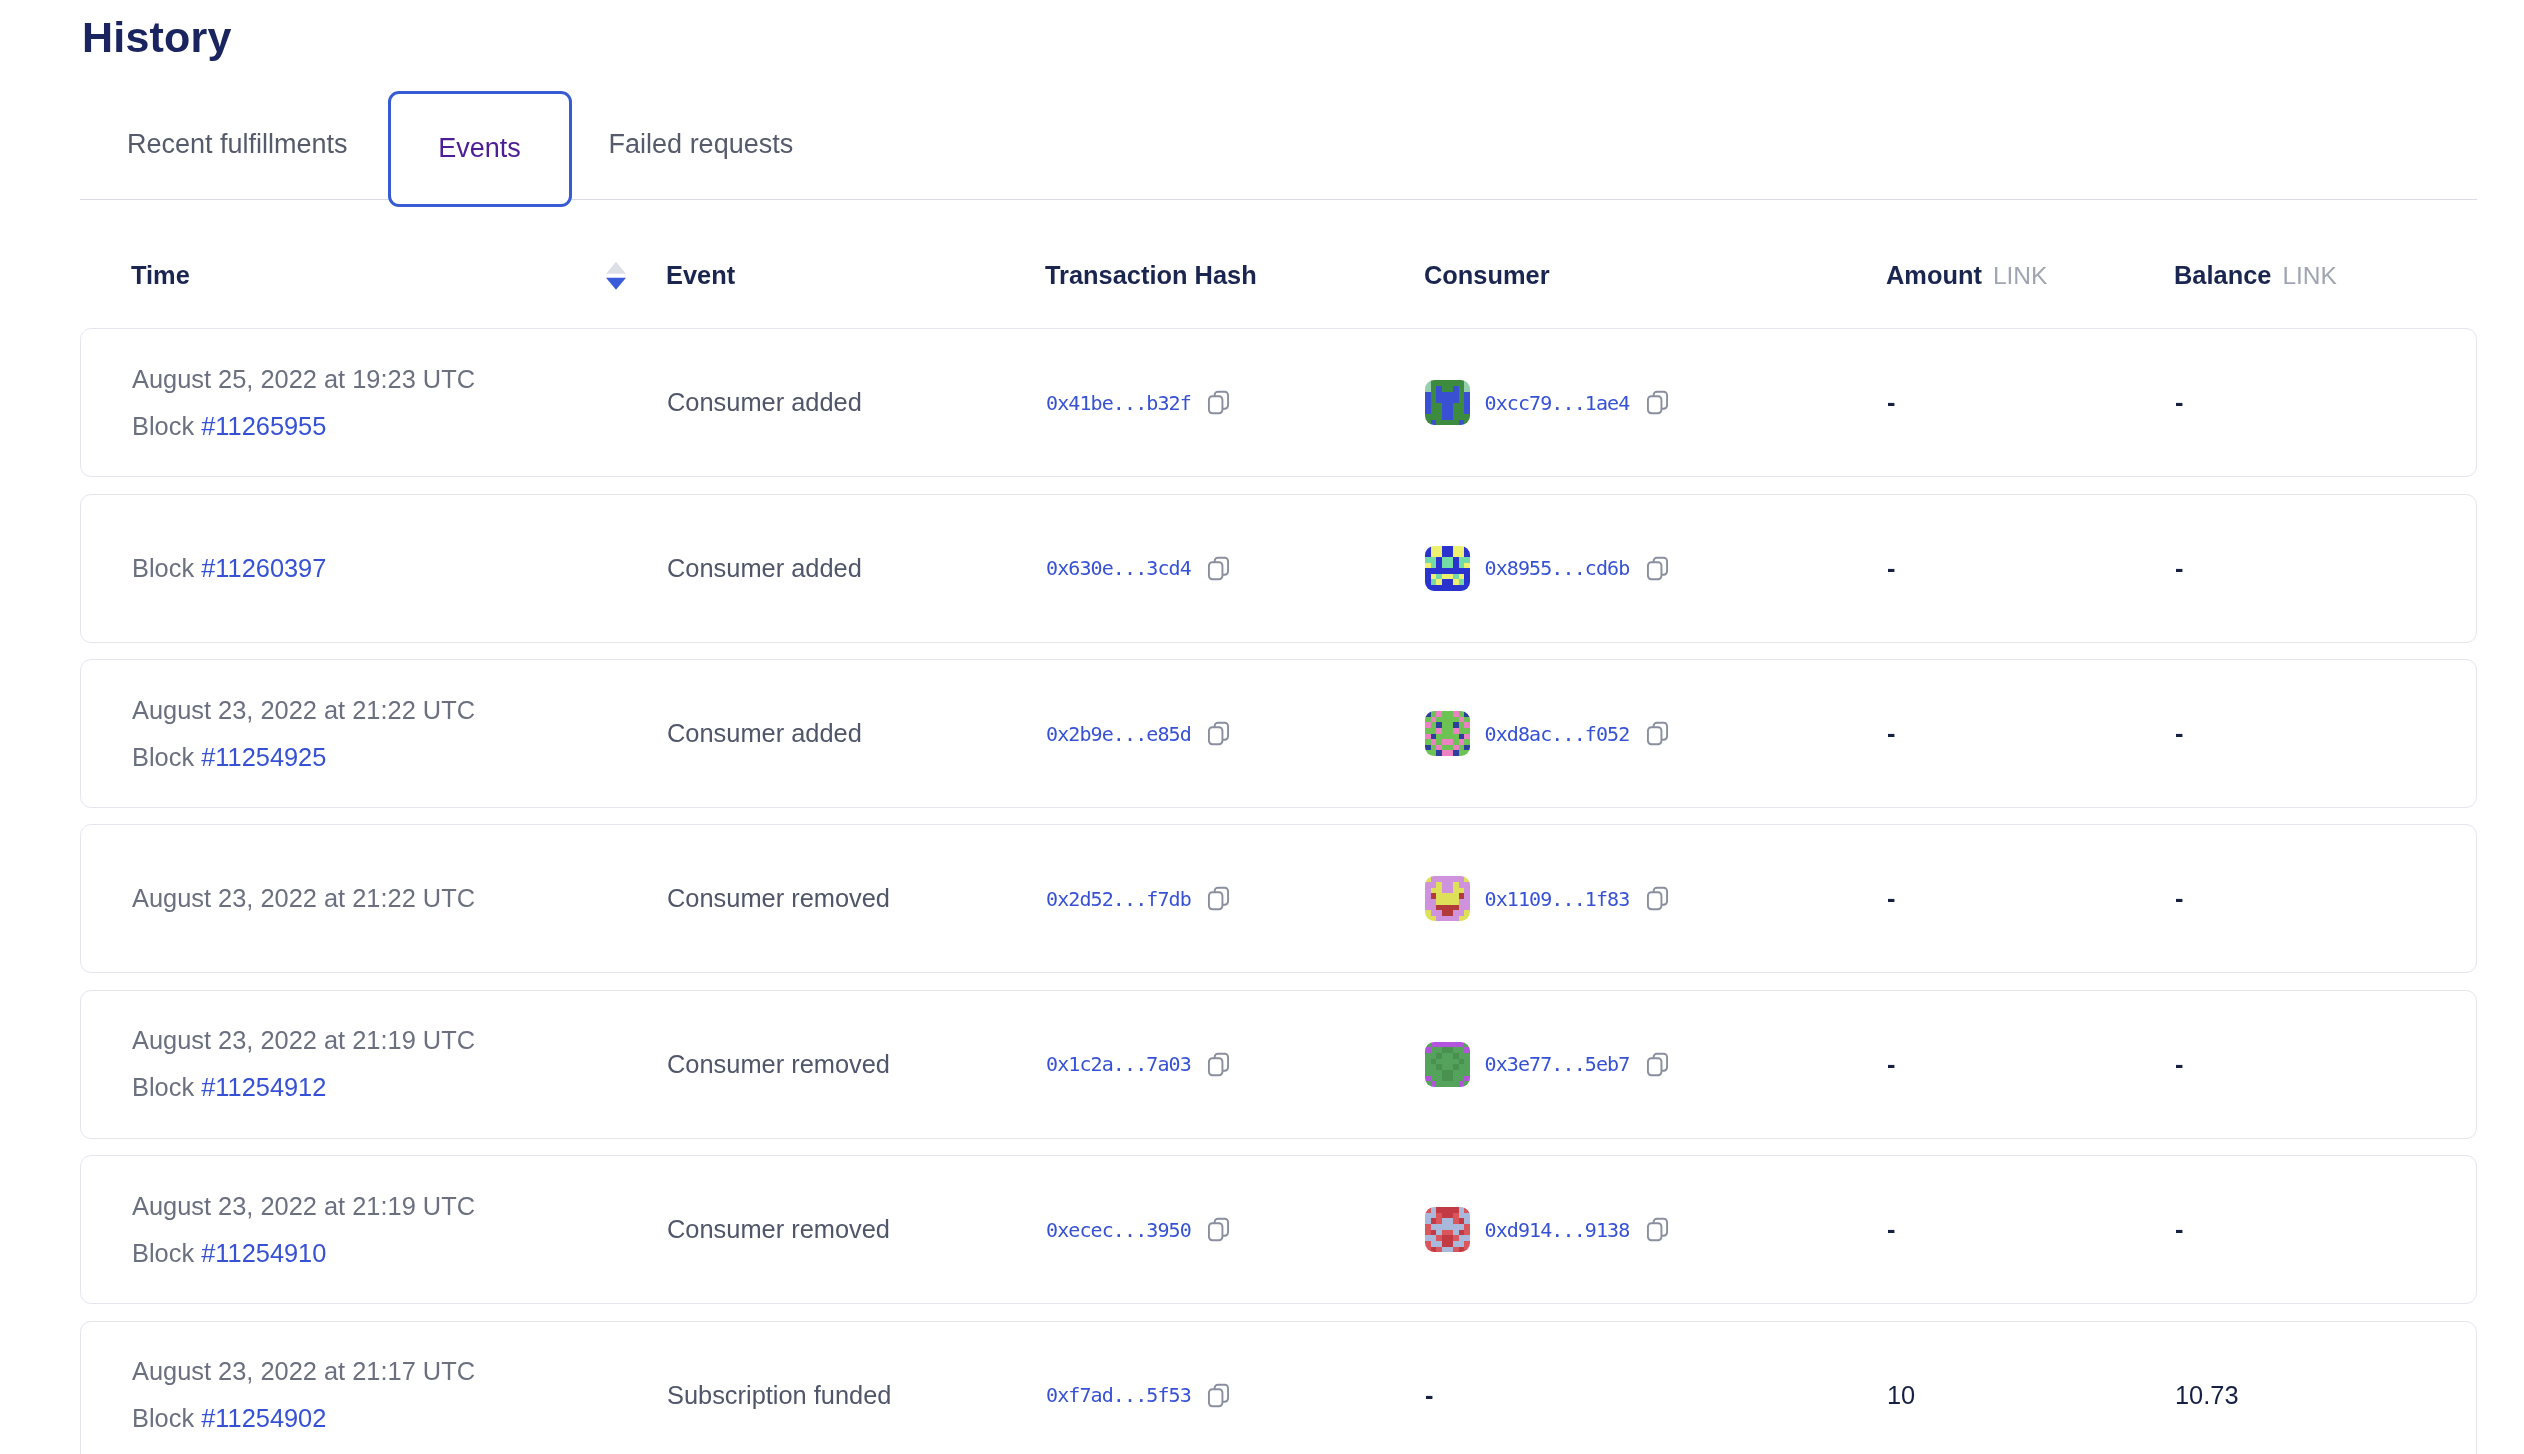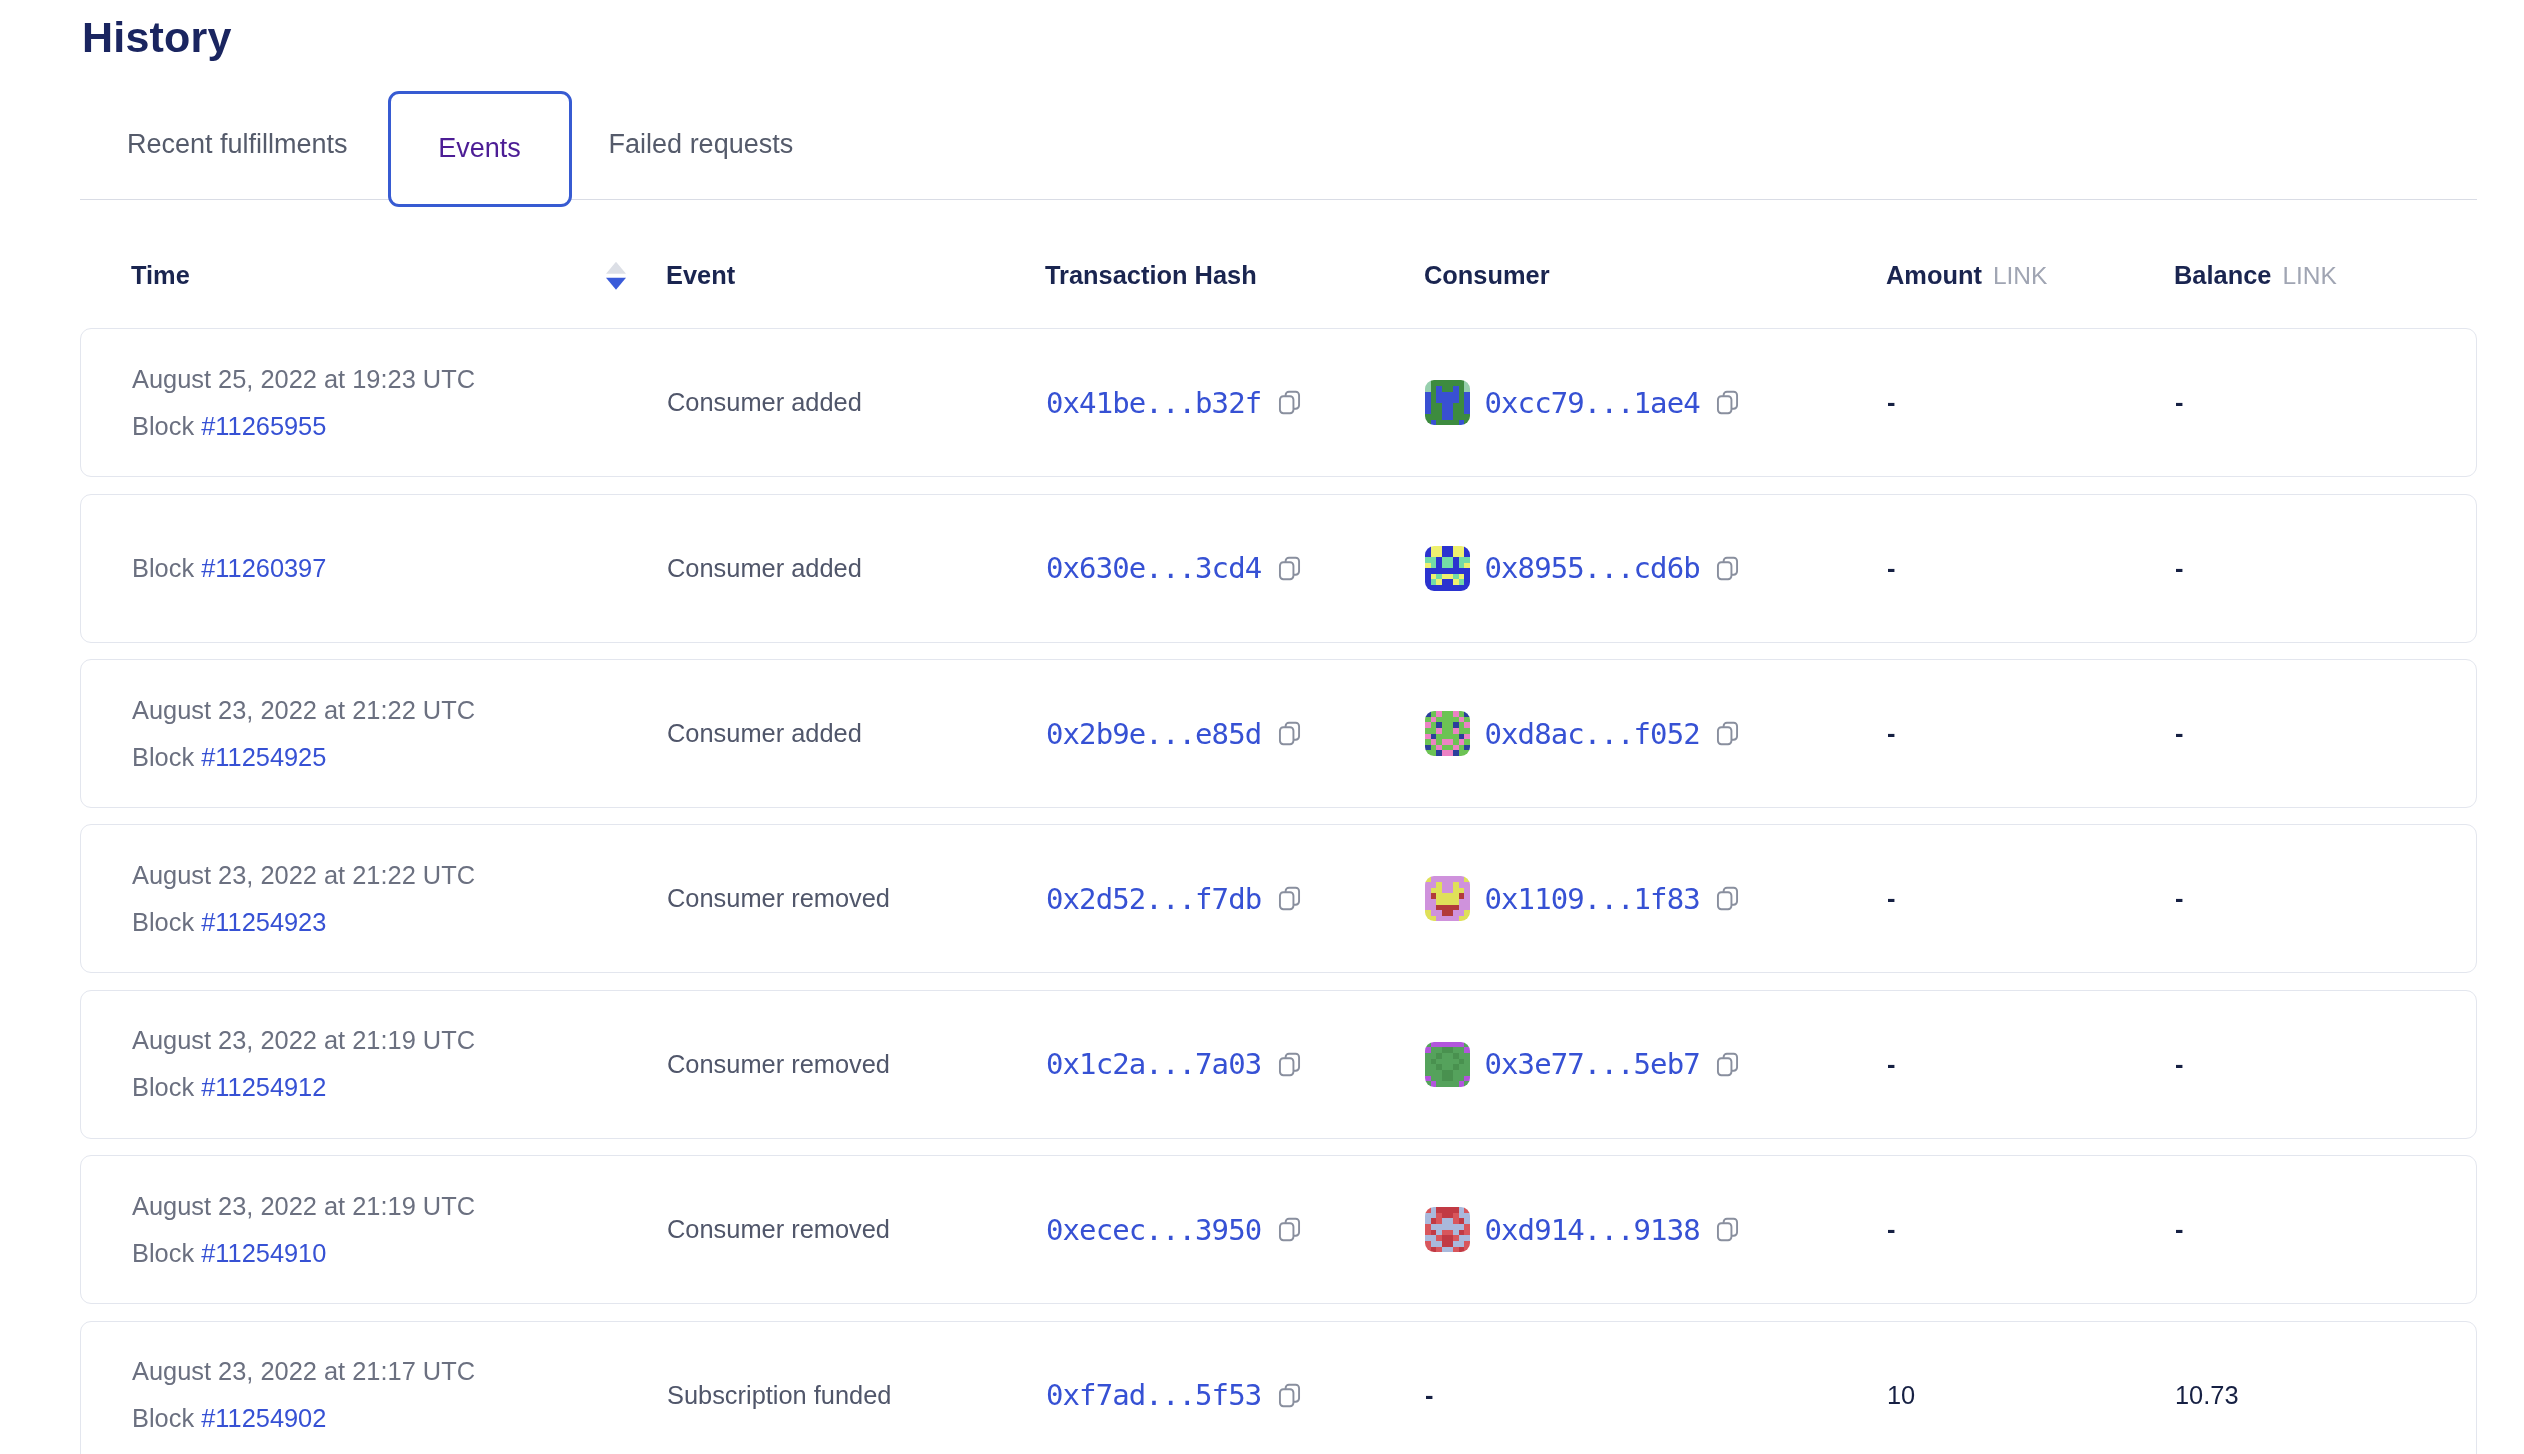--- a/index.html
+++ b/index.html
@@ -41,21 +41,21 @@
 
   .rows { margin-top:23.6px; }
   .card { margin:0 48px 16.4px 80px; height:149px; background:#fff;
     border:1.8px solid #e3e6ee; border-radius:11px; }
 
   .cell-time { font-size:25.4px; color:#6b7080; line-height:47px; }
   .block-link { color:#3651d4; cursor:pointer; }
   .cell-event { font-size:25.4px; color:#50566a; }
 
   .hash-cell, .consumer-cell { display:flex; align-items:center; }
-  .mono-link { font-family:"DejaVu Sans Mono", monospace; font-size:29px;
+  .mono-link { font-family:"DejaVu Sans Mono", monospace; font-size:20px;
     color:#3651d4; letter-spacing:-0.9px; cursor:pointer; }
   .copy-btn { margin-left:14.5px; display:inline-flex; cursor:pointer; flex:none; }
 
   .identicon { width:45px; height:45px; border-radius:9px; overflow:hidden;
     display:grid; grid-template-columns:repeat(8,1fr); grid-template-rows:repeat(8,1fr);
     margin-right:14.5px; flex:none; }
 
   .cell-num { font-size:25.4px; font-weight:500; color:#162043; }
   .dash { font-weight:600; }
 </style>
@@ -380,24 +380,20 @@
         </svg>
       </span>
     </div>
     <div class="cell-num dash">-</div>
     <div class="cell-num dash">-</div>
   </div>
 
   <div class="card grid-cols">
     <div class="cell-time">
       <div>August 23, 2022 at 21:22 UTC</div>
-      <div>
-        <span>Block </span>
-        <span class="block-link">#11254923</span>
-      </div>
     </div>
     <div class="cell-event">Consumer removed</div>
     <div class="hash-cell">
       <span class="mono-link">0x2d52...f7db</span>
       <span class="copy-btn">
         <svg width="27" height="27" viewBox="0 0 24 24" fill="none" stroke="#898f9e" stroke-width="1.7">
           <rect x="8.5" y="2.5" width="12" height="15" rx="3"></rect>
           <rect x="3.5" y="6.5" width="12" height="15" rx="3" fill="#ffffff"></rect>
         </svg>
       </span>

